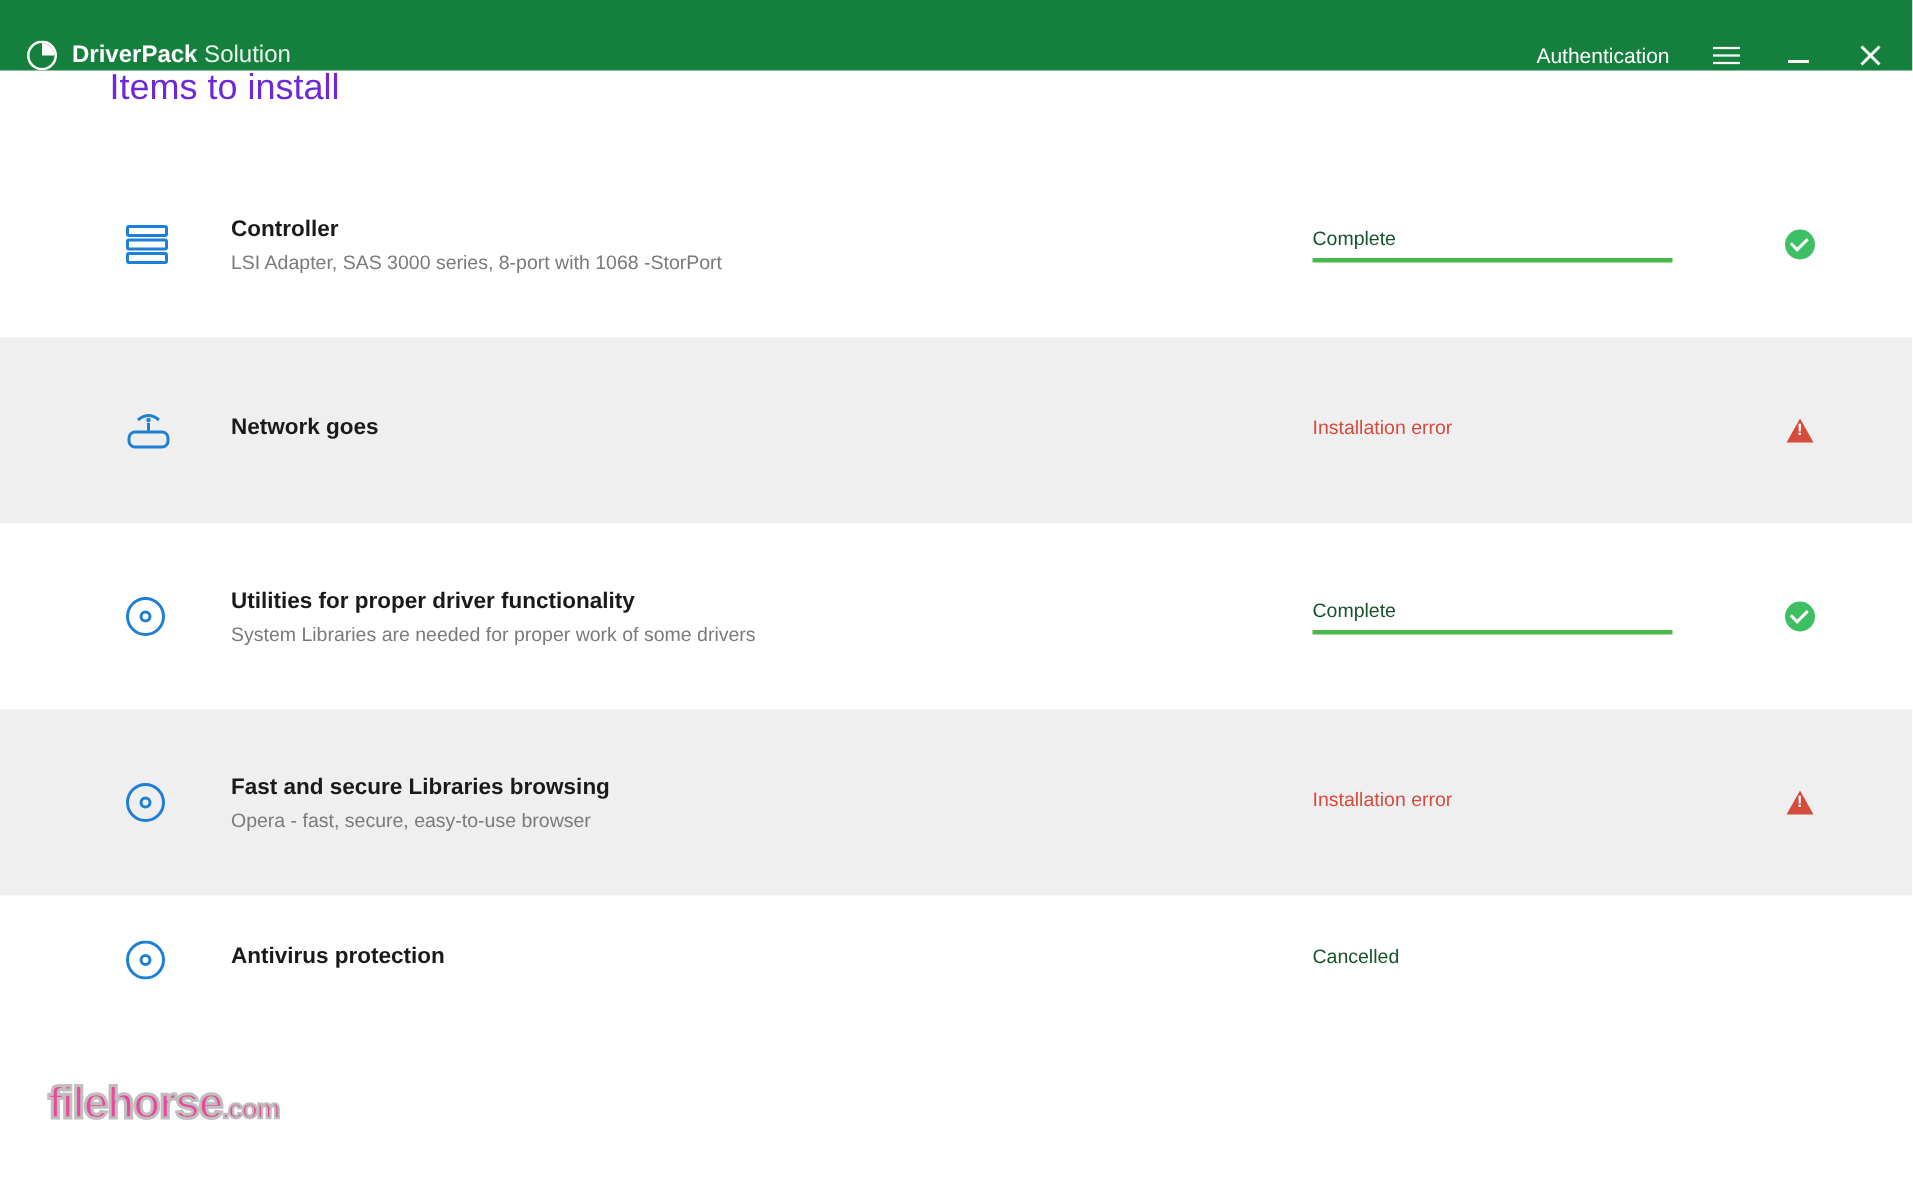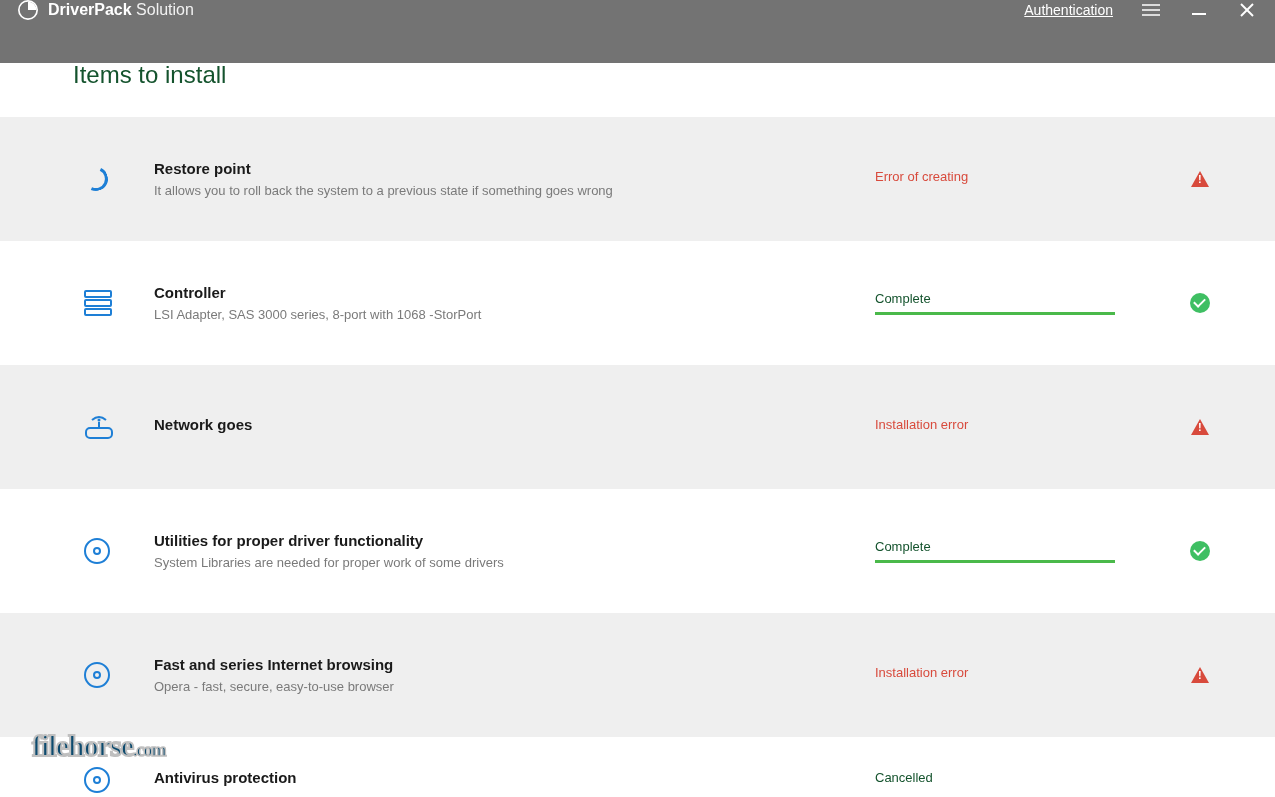--- a/index.html
+++ b/index.html
@@ -5,65 +5,64 @@
   * { margin: 0; padding: 0; box-sizing: border-box; }
   body {
     font-family: "Segoe UI", Arial, sans-serif;
     background: #ffffff;
     width: 1275px;
     height: 797px;
     overflow: hidden;
     position: relative;
   }
   .titlebar {
-    background: #737373;
-    height: 63px;
-    display: flex;
-    align-items: flex-start;
+    background: #15803d;
+    height: 47px;
+    display: flex;
+    align-items: flex-end;
     padding: 0 18px;
     color: #ffffff;
     position: relative;
   }
   .logo-wrap {
     display: flex;
     align-items: center;
     gap: 10px;
   }
   .logo-mark {
     width: 20px; height: 20px;
     position: relative;
   }
   .brand b { font-weight: 700; }
   .brand span { font-weight: 300; opacity: .9; }
   .titlebar-right {
     margin-left: auto;
     display: flex;
     align-items: center;
     gap: 28px;
-    text-decoration: underline;
   }
   .auth-link { font-size: 14px; cursor: pointer; }
   .win-btn {
     width: 20px; height: 20px;
     display: flex; align-items: center; justify-content: center;
     cursor: pointer;
   }
   .content-wrap {
     position: relative;
     height: 750px;
     overflow-y: scroll;
     scrollbar-width: thin;
   }
   .content-wrap::-webkit-scrollbar { width: 15px; }
   .content-wrap::-webkit-scrollbar-track { background: #f0f0f0; }
   .content-wrap::-webkit-scrollbar-thumb { background: #c0c0c0; }
   .page-title {
     font-size: 24px;
     font-weight: 400;
-    color: #14532d;
+    color: #6d28d9;
     padding: 0 0 28px 73px;
     margin-top: -2px;
   }
   .row {
     display: flex;
     align-items: center;
     padding: 36px 50px 36px 84px;
     min-height: 124px;
   }
   .row.shaded { background: #efefef; }
@@ -140,27 +139,27 @@
     width: 24px; height: 24px;
     border: 3px solid #1e7fd6;
     border-top-color: transparent;
     border-left-color: transparent;
     border-radius: 50%;
     transform: rotate(-20deg);
   }
   .watermark {
     position: absolute;
     left: 32px;
-    bottom: 34px;
+    bottom: 44px;
     font-size: 30px;
     font-weight: 900;
-    color: #0c4a6e;
+    color: #ec4899;
     -webkit-text-stroke: 2px #bfbfbf;
     letter-spacing: -1px;
-    font-family: Liberation Serif, serif;
+    font-family: Liberation Sans, sans-serif;
     pointer-events: none;
   }
   .watermark small { font-size: 18px; font-weight: 700; -webkit-text-stroke: 1.5px #bfbfbf; }
 </style>
 </head>
 <body>
 
 <div class="titlebar">
   <div class="logo-wrap">
     <span class="logo-mark">
@@ -194,35 +193,20 @@
           <line x1="13" y1="1" x2="1" y2="13" stroke="#fff" stroke-width="2"></line>
         </svg>
     </span>
   </div>
 </div>
 
 <div class="content-wrap">
 
   <div class="page-title">Items to install</div>
 
-  <div class="row shaded">
-    <div class="icon-cell">
-        <div class="spin"></div>
-      </div>
-    <div class="text-cell">
-      <div class="row-title">Restore point</div>
-      <div class="row-sub">It allows you to roll back the system to a previous state if something goes wrong</div>
-    </div>
-    <div class="status-cell">
-      <div class="status-text status-error">Error of creating</div>
-    </div>
-    <div class="mark-cell">
-        <div class="tri"></div>
-      </div>
-  </div>
 
   <div class="row">
     <div class="icon-cell">
       <svg width="28" height="26">
         <rect x="1" y="1" width="26" height="6" rx="1" fill="none" stroke="#1e7fd6" stroke-width="2"></rect>
         <rect x="1" y="10" width="26" height="6" rx="1" fill="none" stroke="#1e7fd6" stroke-width="2"></rect>
         <rect x="1" y="19" width="26" height="6" rx="1" fill="none" stroke="#1e7fd6" stroke-width="2"></rect>
       </svg>
     </div>
     <div class="text-cell">
@@ -279,21 +263,21 @@
   </div>
 
   <div class="row shaded">
     <div class="icon-cell">
       <svg width="26" height="26">
         <circle cx="13" cy="13" r="12" fill="none" stroke="#1e7fd6" stroke-width="2"></circle>
         <circle cx="13" cy="13" r="3" fill="none" stroke="#1e7fd6" stroke-width="2"></circle>
       </svg>
     </div>
     <div class="text-cell">
-      <div class="row-title">Fast and series Internet browsing</div>
+      <div class="row-title">Fast and secure Libraries browsing</div>
       <div class="row-sub">Opera - fast, secure, easy-to-use browser</div>
     </div>
     <div class="status-cell">
       <div class="status-text status-error">Installation error</div>
     </div>
     <div class="mark-cell">
         <div class="tri"></div>
       </div>
   </div>
 

